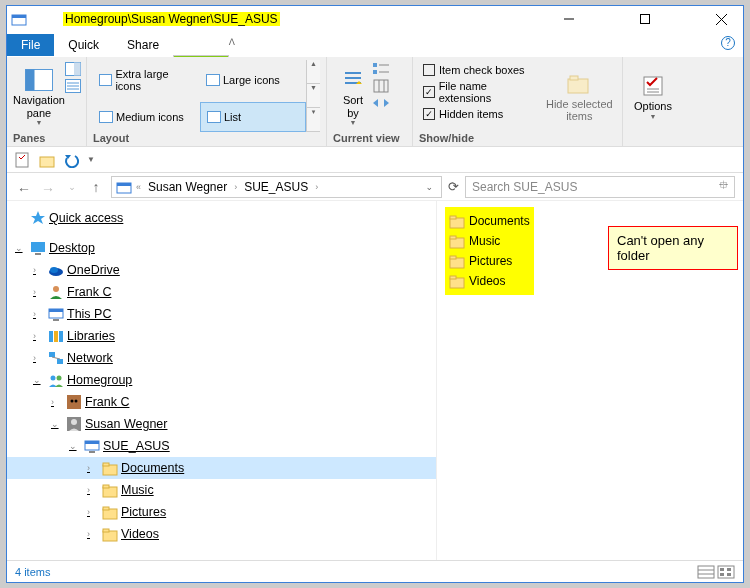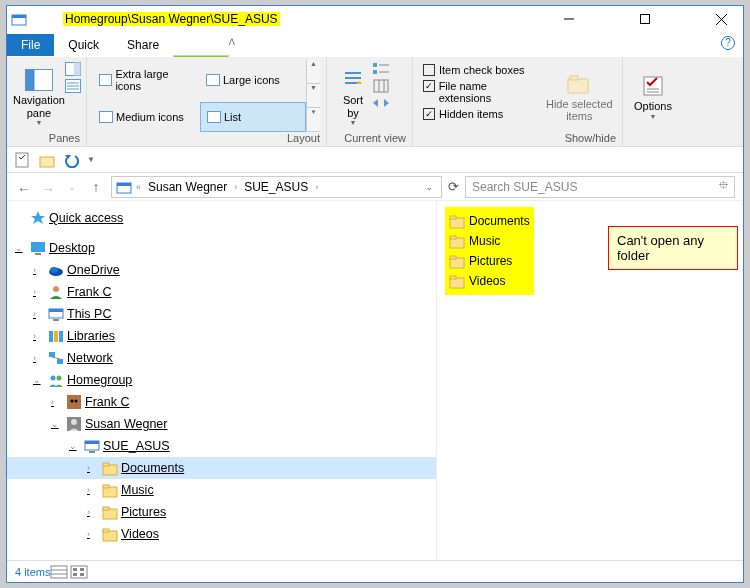--- a/index.html
+++ b/index.html
@@ -12,51 +12,51 @@
 .titlebar .ctrl { width: 44px; height: 26px; display: flex; align-items: center; justify-content: center; }
 .tabs { height: 25px; display: flex; align-items: center; }
 .tab { font-size: 12px; padding: 4px 14px; cursor: pointer; }
 .tab.file { background: #1975c5; color: #fff; }
 .tab.active { border: 1px solid #ccc; border-bottom: 1px solid #f0f0f0; background: #84cc16; margin-top: 44px; }
 .tabs .help { margin-left: auto; width: 14px; height: 14px; border: 1px solid #1975c5; border-radius: 50%; color: #1975c5; font-size: 10px; text-align: center; line-height: 12px; margin-right: 8px; margin-bottom: 4px; }
 .tabs .caret { font-size: 9px; color: #666; margin-right: 6px; margin-bottom: 6px; }
 .ribbon { background: #f0f0f0; border-bottom: 1px solid #ddd; display: flex; height: 90px; font-size: 11px; }
 .rgroup { border-right: 1px solid #ddd; display: flex; flex-direction: column; padding: 3px 6px 0; }
 .rgroup .body { flex: 1; display: flex; }
-.rgroup .label { text-align: right; color: #555; font-size: 11px; padding-bottom: 2px; }
+.rgroup .label { text-align: left; color: #555; font-size: 11px; padding-bottom: 2px; font-weight: bold; }
 .big-btn { display: flex; flex-direction: column; align-items: center; justify-content: center; width: 62px; cursor: pointer; }
 .big-btn .ic { width: 30px; height: 28px; display: flex; align-items: center; justify-content: center; }
 .big-btn .txt { text-align: center; line-height: 1.1; }
 .layout-grid { display: grid; grid-template-columns: 1fr 1fr; gap: 1px; }
 .layout-item { display: flex; align-items: center; padding: 2px 6px; cursor: pointer; gap: 3px; }
 .layout-item.selected { border: 1px solid #7cb5e8; background: #cde6f7; }
 .layout-scroll { width: 14px; display: flex; flex-direction: column; border-left: 1px solid #ccc; background: #f5f5f5; }
 .layout-scroll div { flex: 1; text-align: center; font-size: 7px; color: #666; border-bottom: 1px solid #ccc; }
-.check-row { display: flex; gap: 4px; padding: 2px 4px; cursor: pointer; }
+.check-row { display: flex; align-items: center; gap: 4px; padding: 2px 4px; cursor: pointer; }
 .check-row .cb { width: 12px; height: 12px; border: 1px solid #333; display: inline-flex; align-items: center; justify-content: center; font-size: 9px; }
 .qat { height: 26px; display: flex; align-items: center; gap: 8px; padding: 0 8px; border-bottom: 1px solid #ddd; }
 .addr { height: 28px; display: flex; align-items: center; gap: 6px; padding: 0 8px; border-bottom: 1px solid #eee; }
 .nav-arrow { font-size: 14px; color: #666; width: 18px; text-align: center; cursor: pointer; }
 .nav-arrow.disabled { color: #bbb; }
 .bc { flex: 1; border: 1px solid #ccc; height: 22px; display: flex; align-items: center; font-size: 12px; padding: 0 4px; gap: 2px; }
 .bc .crumb { cursor: pointer; padding: 0 3px; }
 .bc .sep { color: #888; font-size: 9px; padding: 0 2px; }
 .search { width: 270px; border: 1px solid #ccc; height: 22px; display: flex; align-items: center; padding: 0 6px; font-size: 12px; color: #888; justify-content: space-between; }
 .content { flex: 1; display: flex; overflow: hidden; position: relative; }
 .tree { width: 430px; border-right: 1px solid #eee; padding: 6px 0; font-size: 12.5px; overflow-y: auto; position: relative; }
 .tree::-webkit-scrollbar { width: 16px; }
 .tree::-webkit-scrollbar-thumb { background: #ccc; }
 .node { display: flex; align-items: center; height: 22px; cursor: pointer; padding-left: 8px; gap: 3px; text-decoration: underline; }
 .node .twisty { width: 12px; color: #888; font-size: 9px; }
 .node .ic { width: 16px; height: 16px; display: flex; align-items: center; justify-content: center; }
 .node.selected { background: #cde8ff; }
 .folders { flex: 1; padding: 6px 8px; font-size: 12px; position: relative; }
 .folders .group { display: inline-block; background: yellow; padding: 4px; }
 .folder-item { display: flex; align-items: center; gap: 4px; height: 20px; cursor: pointer; }
-.status { height: 22px; border-top: 1px solid #ddd; display: flex; align-items: center; padding: 0 8px; font-size: 11px; color: #1975c5; }
+.status { height: 22px; border-top: 1px solid #ddd; display: flex; align-items: center; padding: 0 8px; font-size: 11px; color: #1975c5; justify-content: space-between; }
 .note { position: absolute; right: 12px; top: 226px; width: 130px; background: #ffffcc; border: 1.5px solid red; padding: 6px 8px; font-size: 13px; }
 svg { display: block; }
 .lyt-ic { width: 14px; height: 12px; border: 1px solid #5a9bd8; background: #fff; display: inline-block; }
 </style>
 </head>
 <body>
 
 <div class="window">
 
   <div class="titlebar">

